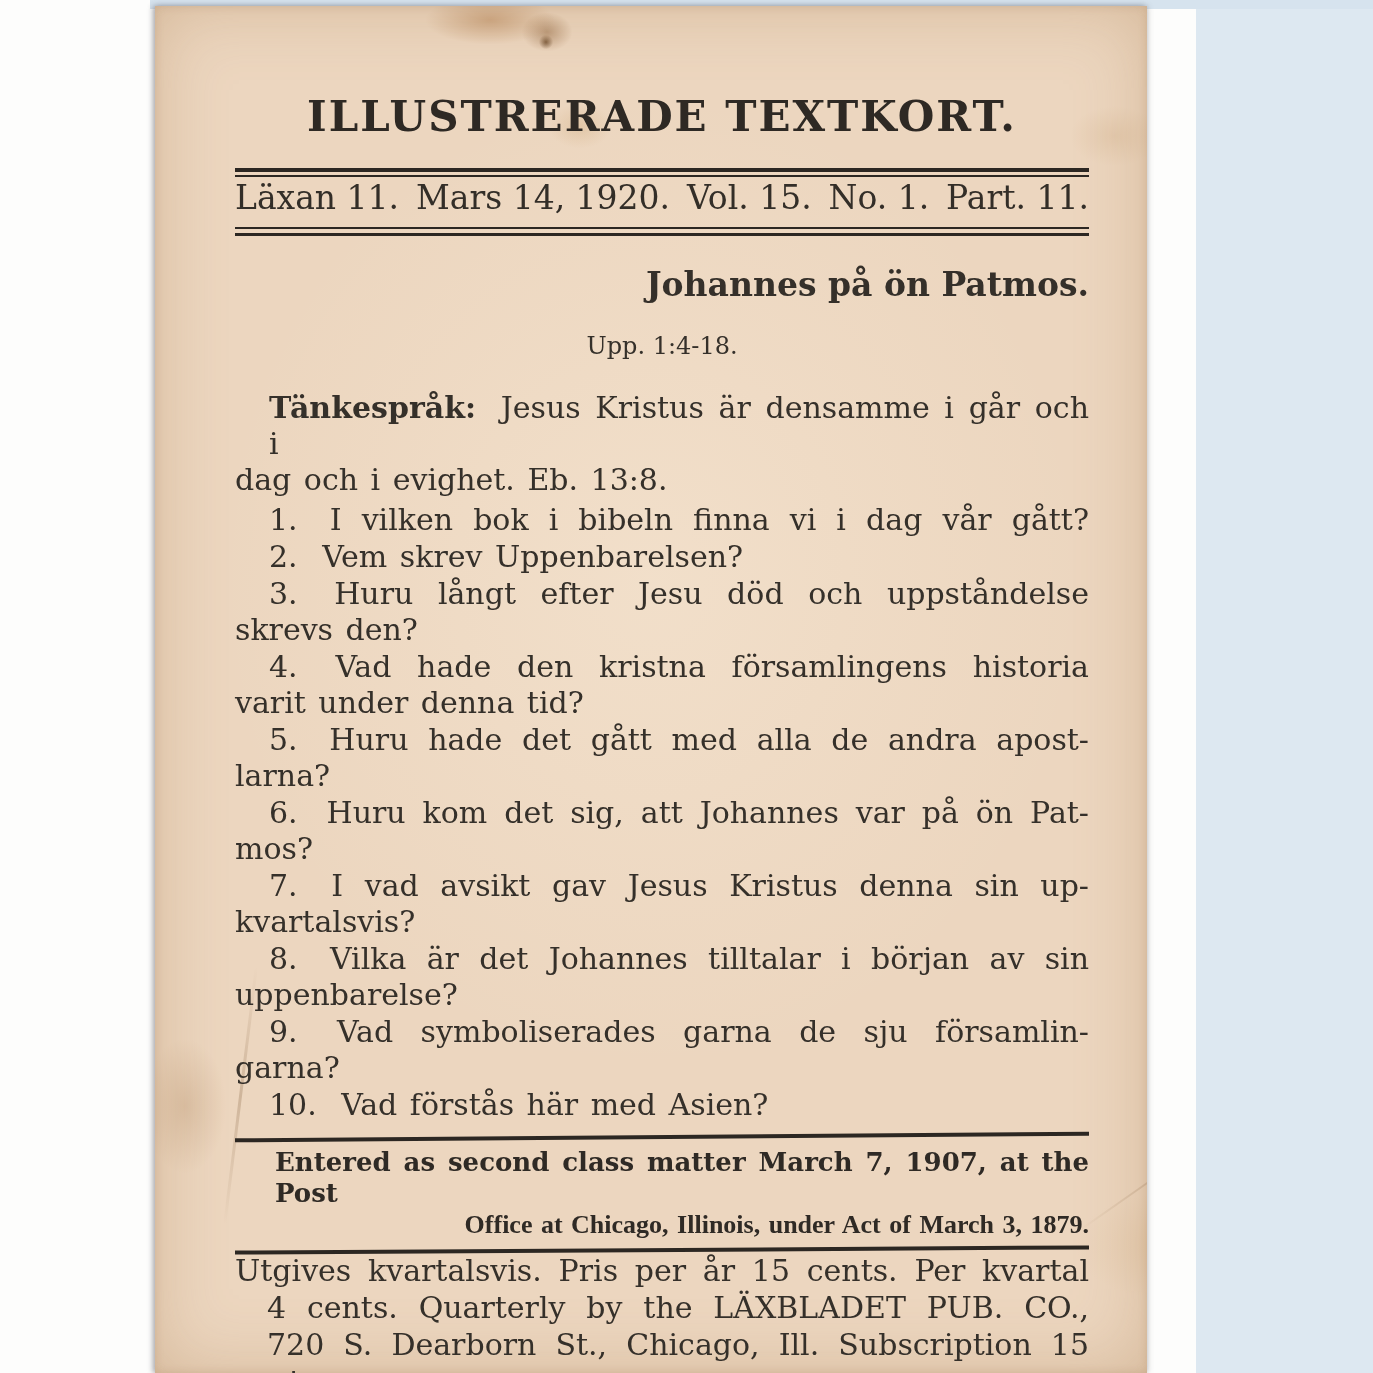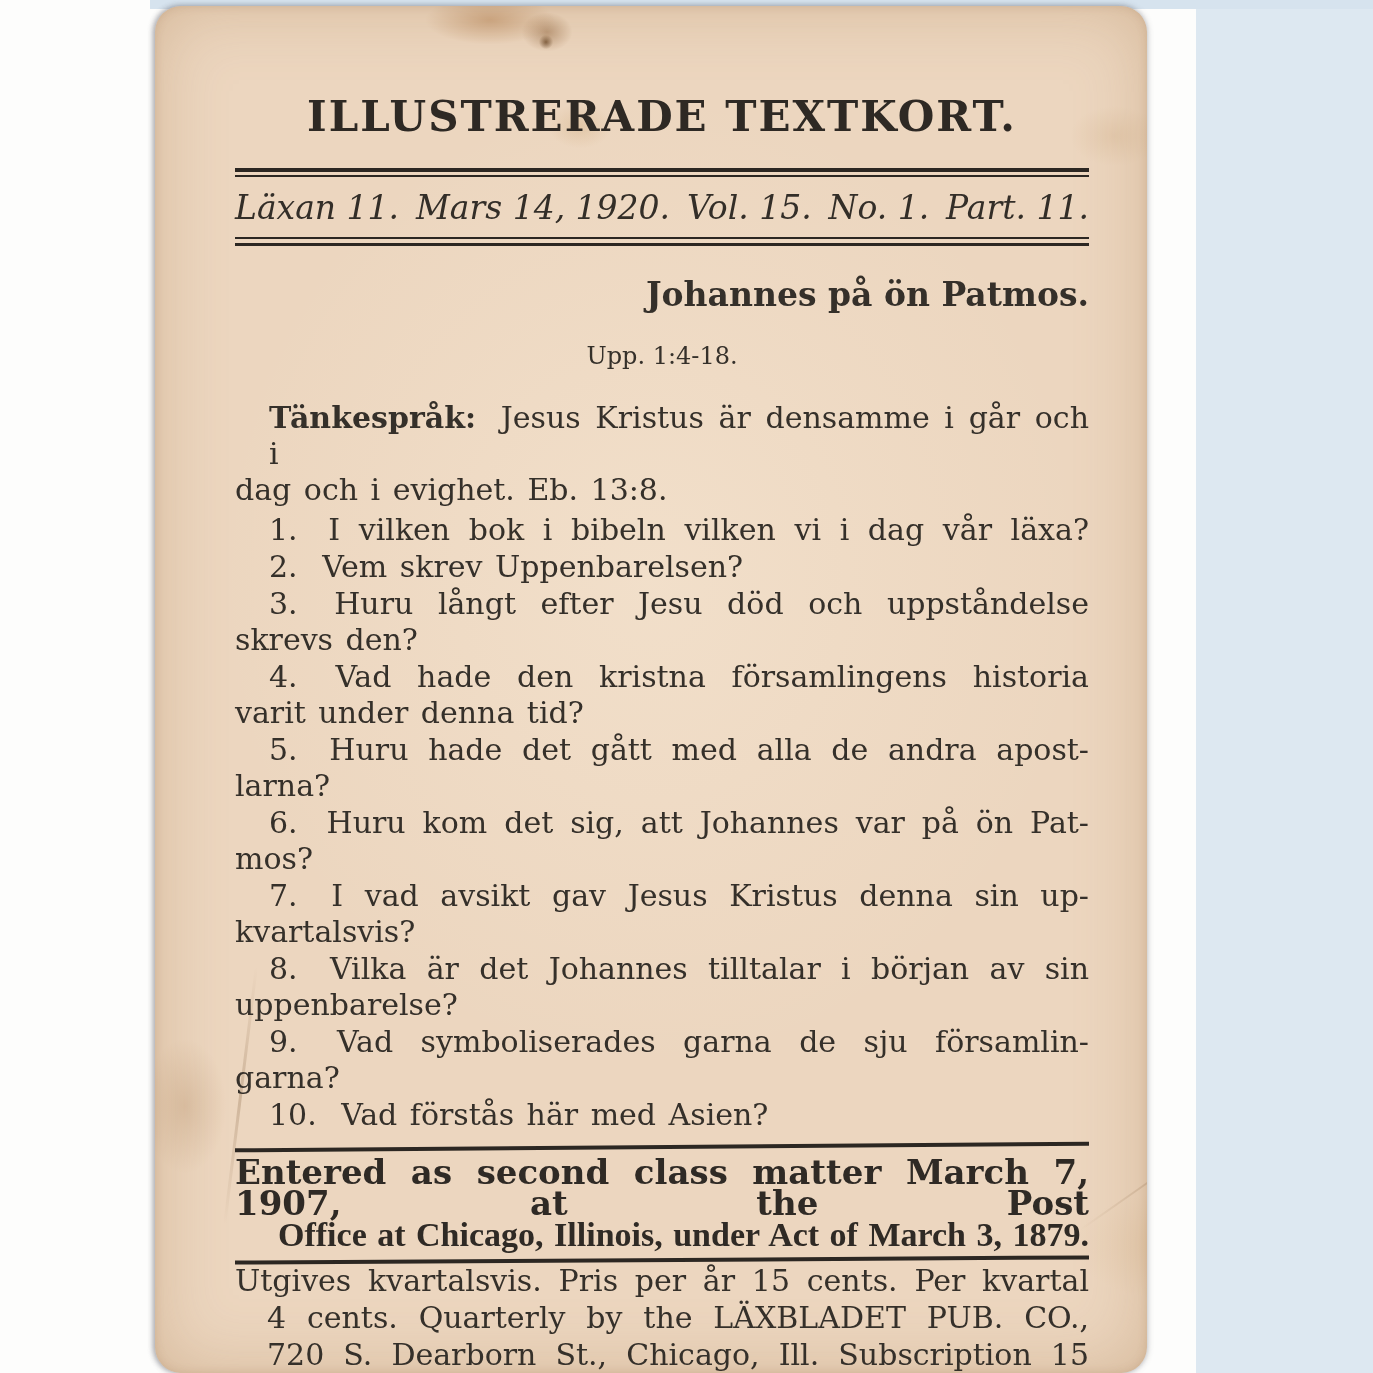--- a/index.html
+++ b/index.html
@@ -30,51 +30,50 @@
       radial-gradient(ellipse 55px 90px at 30px 1100px, rgba(160,115,70,0.22), rgba(160,115,70,0) 75%),
       radial-gradient(ellipse 120px 70px at 1010px 1240px, rgba(205,168,120,0.2), rgba(205,168,120,0) 75%),
       radial-gradient(ellipse 620px 700px at 50% 42%, rgba(252,240,222,0.35), rgba(252,240,222,0) 70%);
     box-shadow:
       inset 0 0 70px rgba(165,120,75,0.32),
       inset 0 0 10px rgba(140,100,60,0.22),
       0 0 6px rgba(90,90,100,0.45),
       -3px 0 5px rgba(110,110,120,0.3);
     overflow:hidden;
     color:#35302a;
-    border-radius:26px;
   }
   .content { position:relative; padding:0 58px 0 80px; }
 
   .masthead {
     margin-top:86px; text-align:center;
     font-size:42px; font-weight:bold; letter-spacing:2px;
     line-height:50px; color:#2e2924;
   }
   .rule-a { margin-top:26px; height:9px; border-top:4px solid #2c2722; border-bottom:2px solid #2c2722; }
   .issue-line {
-    margin-top:10px; display:flex; justify-content:space-between;
-    font-size:33px; line-height:42px; color:#332e28;font-style:italic;
+    display:flex; justify-content:space-between;
+    font-size:33px; line-height:42px; color:#332e28;
   }
   .rule-b { margin-top:8px; height:9px; border-top:2px solid #2c2722; border-bottom:3px solid #2c2722; }
 
   .lesson-title { margin-top:28px; text-align:right; font-size:33px; font-weight:bold; line-height:42px; }
   .scripture   { margin-top:20px; text-align:center; font-size:24px; line-height:40px; }
 
   .bodytext { font-size:30px; line-height:36px; word-spacing:3px; }
   .motto { margin-top:24px; margin-bottom:4px; }
   .line  { display:block; }
   .fill  { text-align:justify; text-align-last:justify; }
   .l1    { padding-left:34px; }
   .motto-label { font-weight:bold; padding-right:10px; }
 
   .question { margin:1px 0; }
   .qnum { padding-right:12px; }
 
   .rule-c { margin-top:12px; border-top:4px solid #2c2722; height:4px; transform:rotate(-0.45deg); }
-  .entered { margin-top:8px; font-size:34px; font-weight:bold; line-height:31px; word-spacing:2px; color:#2f2a25; }
+  .entered { margin-top:8px; font-size:26px; font-weight:bold; line-height:31px; word-spacing:2px; color:#2f2a25;margin-left:40px; }
   .en2 { text-align:right;font-family:Liberation Serif, serif; }
   .rule-d { margin-top:8px; border-top:4px solid #2c2722; height:4px; transform:rotate(-0.35deg); }
 
   .publisher { font-size:30px; line-height:37px; word-spacing:3px; }
   .pub-indent { padding-left:32px; }
 
   .crease {
     position:absolute; left:84px; top:960px; width:3px; height:260px;
     background:linear-gradient(to bottom, rgba(130,95,60,0), rgba(130,95,60,0.28), rgba(130,95,60,0));
     transform:rotate(7deg);
@@ -116,21 +115,21 @@
     <div class="scripture">Upp. 1:4-18.</div>
 
     <div class="bodytext">
 
       <div class="motto">
         <span class="line l1 fill"><b class="motto-label">Tänkespråk:</b> <span>Jesus Kristus är densamme i går och i</span></span>
         <span class="line">dag och i evighet.  Eb. 13:8.</span>
       </div>
 
       <div class="question">
-        <span class="line l1 fill"><span class="qnum">1.</span> <span>I vilken bok i bibeln vilken vi i dag vår läxa?</span></span>
+        <span class="line l1 fill"><span class="qnum">1.</span> <span>I vilken bok i bibeln finna vi i dag vår gått?</span></span>
       </div>
 
       <div class="question">
         <span class="line l1"><span class="qnum">2.</span> <span>Vem skrev Uppenbarelsen?</span></span>
       </div>
 
       <div class="question">
         <span class="line l1 fill"><span class="qnum">3.</span> <span>Huru långt efter Jesu död och uppståndelse</span></span>
         <span class="line">skrevs den?</span>
       </div>

